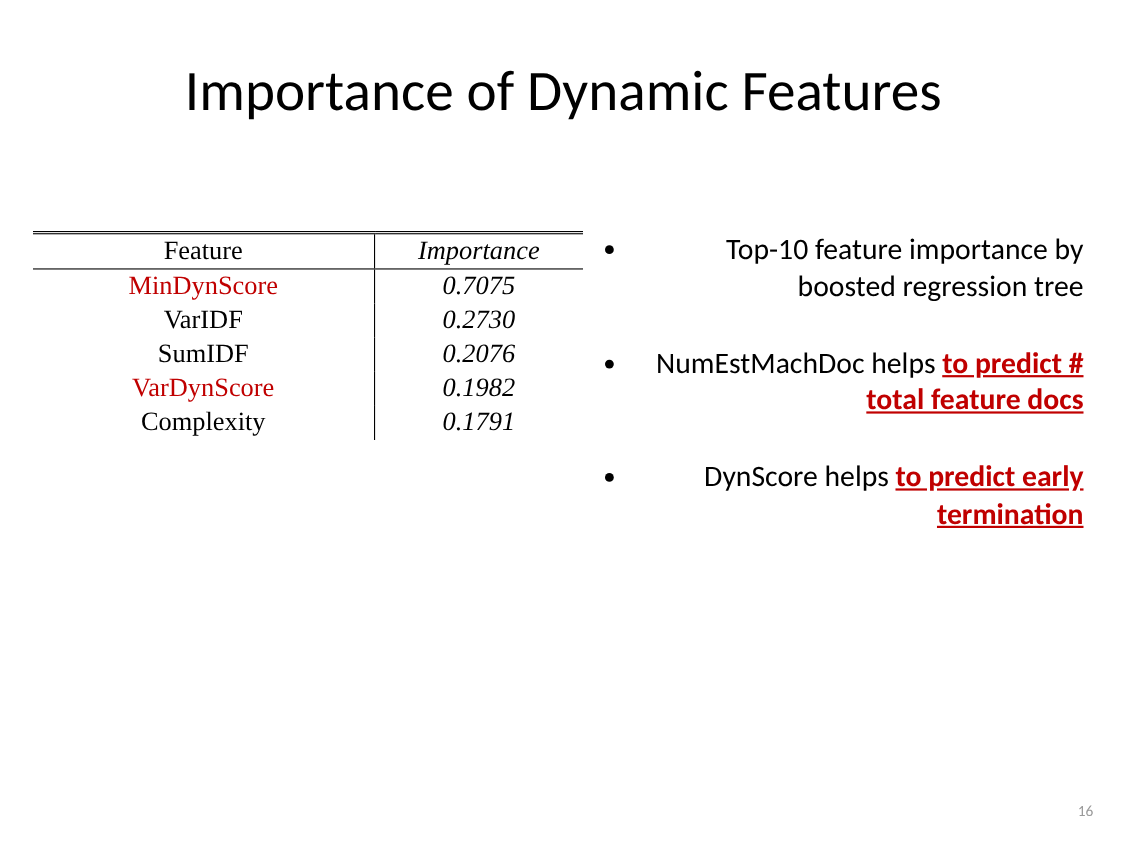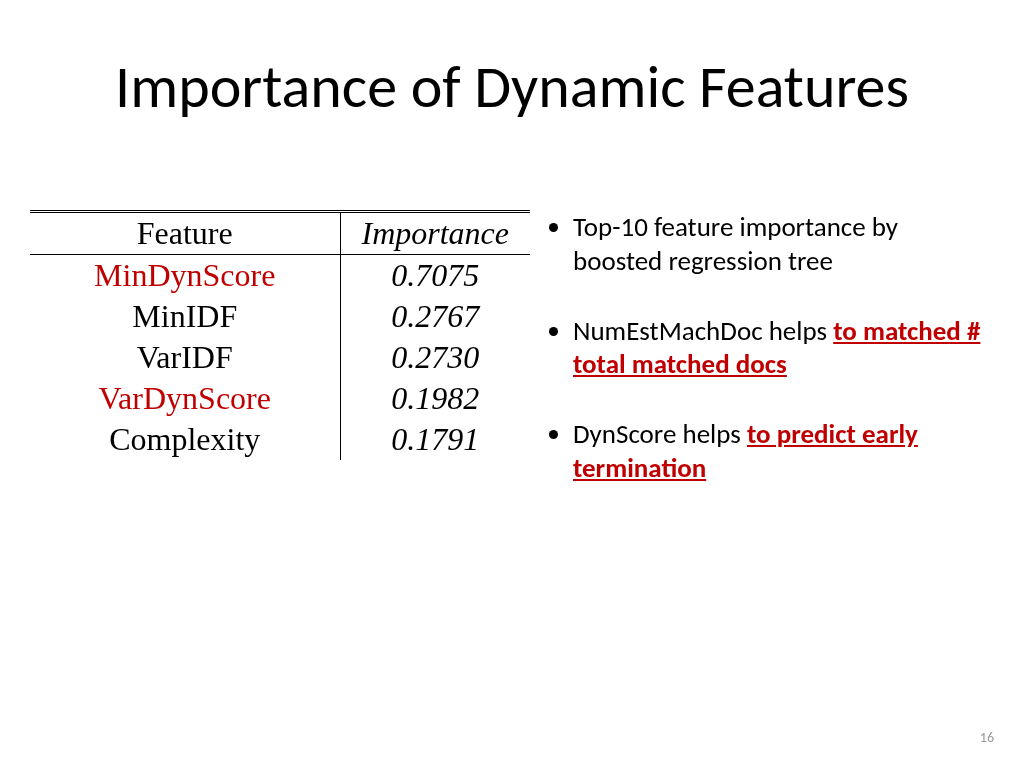--- a/index.html
+++ b/index.html
@@ -17,35 +17,35 @@
     width: 1024px;
     height: 768px;
     box-sizing: border-box;
   }
   .title {
     position: absolute;
     top: 50px;
     left: 0;
     right: 0;
     text-align: center;
-    font-size: 60px;
+    font-size: 52px;
     font-weight: 400;
     color: #000;
   }
   .chart-wrap {
     position: absolute;
     left: 30px;
     top: 210px;
     width: 500px;
   }
   table.feat {
     border-collapse: collapse;
     width: 100%;
     font-family: "Times New Roman", "Latin Modern Roman", serif;
-    font-size: 32px;
+    font-size: 24px;
   }
   table.feat th, table.feat td {
     padding: 2px 8px;
     text-align: center;
     font-weight: normal;
   }
   table.feat th {
     border-top: 3px double #000;
     border-bottom: 1px solid #000;
   }
@@ -56,20 +56,21 @@
   table.feat tr.lastrow td { border-bottom: 3px double #000; }
   .red { color: #c00000; }
   .bold { font-weight: bold; }
   .bullets {
     position: absolute;
     left: 545px;
     top: 210px;
     width: 440px;
     font-size: 27px;
     line-height: 1.25;
+    text-align: right;
   }
   .bullets ul {
     margin: 0;
     padding-left: 28px;
     list-style-type: disc;
   }
   .bullets li {
     margin-bottom: 36px;
   }
   .hl {
@@ -100,47 +101,47 @@
           <th class="col-imp">Importance</th>
         </tr>
       </thead>
       <tbody>
 
         <tr>
           <td class="col-feat red bold">MinDynScore</td>
           <td class="col-imp">0.7075</td>
         </tr>
         <tr>
-          <td class="col-feat">MinIDF</td>
-          <td class="col-imp">0.2767</td>
-        </tr>
-        <tr>
           <td class="col-feat">VarIDF</td>
           <td class="col-imp">0.2730</td>
         </tr>
 
+        <tr>
+          <td class="col-feat">SumIDF</td>
+          <td class="col-imp">0.2076</td>
+        </tr>
         <tr>
           <td class="col-feat red bold">VarDynScore</td>
           <td class="col-imp">0.1982</td>
         </tr>
         <tr>
           <td class="col-feat">Complexity</td>
           <td class="col-imp">0.1791</td>
         </tr>
       </tbody>
     </table>
   </div>
 
   <div class="bullets">
     <ul>
       <li>
         <span>Top-10 feature importance by boosted regression tree</span><span class="hl"></span>
       </li>
       <li>
-        <span>NumEstMachDoc helps </span><span class="hl">to matched # total matched docs</span>
+        <span>NumEstMachDoc helps </span><span class="hl">to predict # total feature docs</span>
       </li>
       <li>
         <span>DynScore helps </span><span class="hl">to predict early termination</span>
       </li>
     </ul>
   </div>
 
   <div class="pagenum">16</div>
 </div>
 

